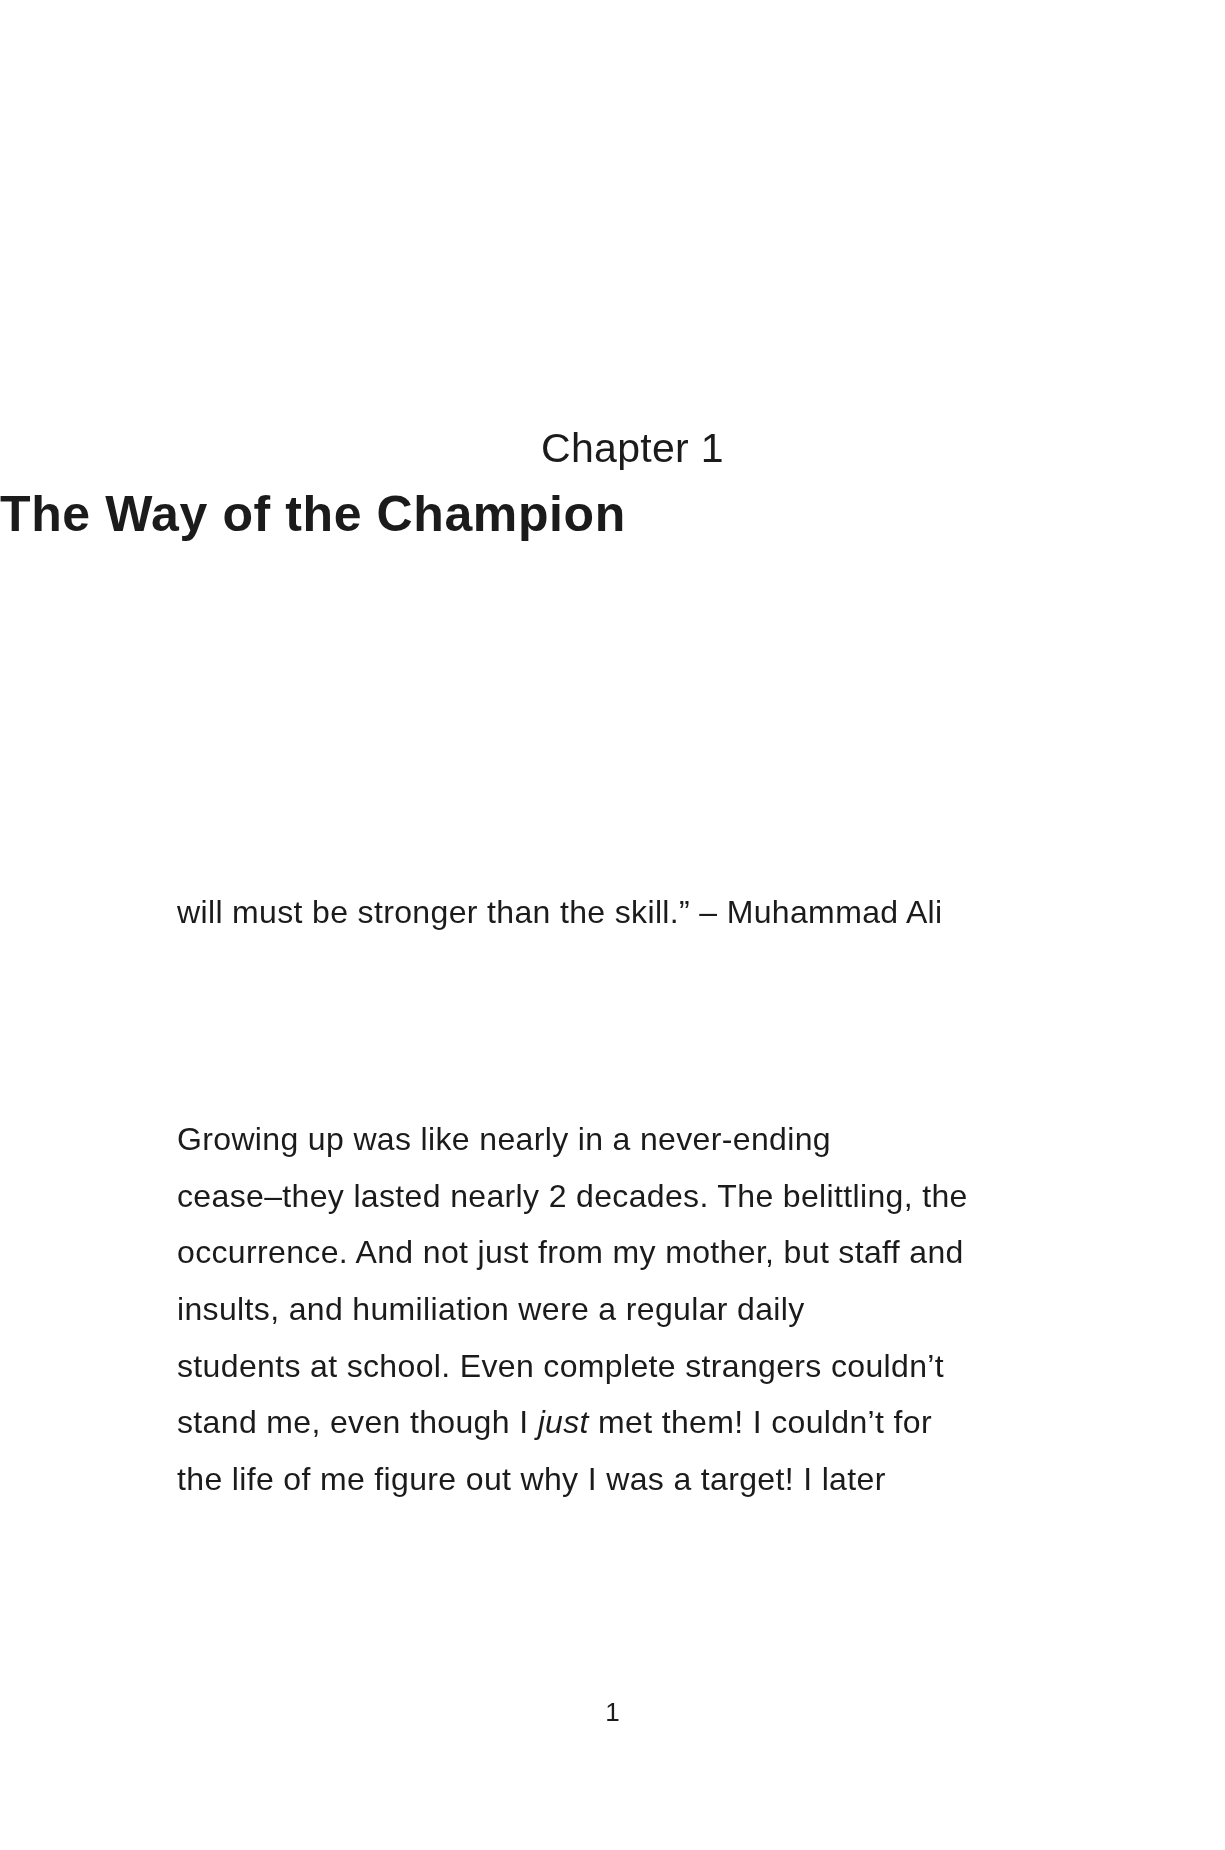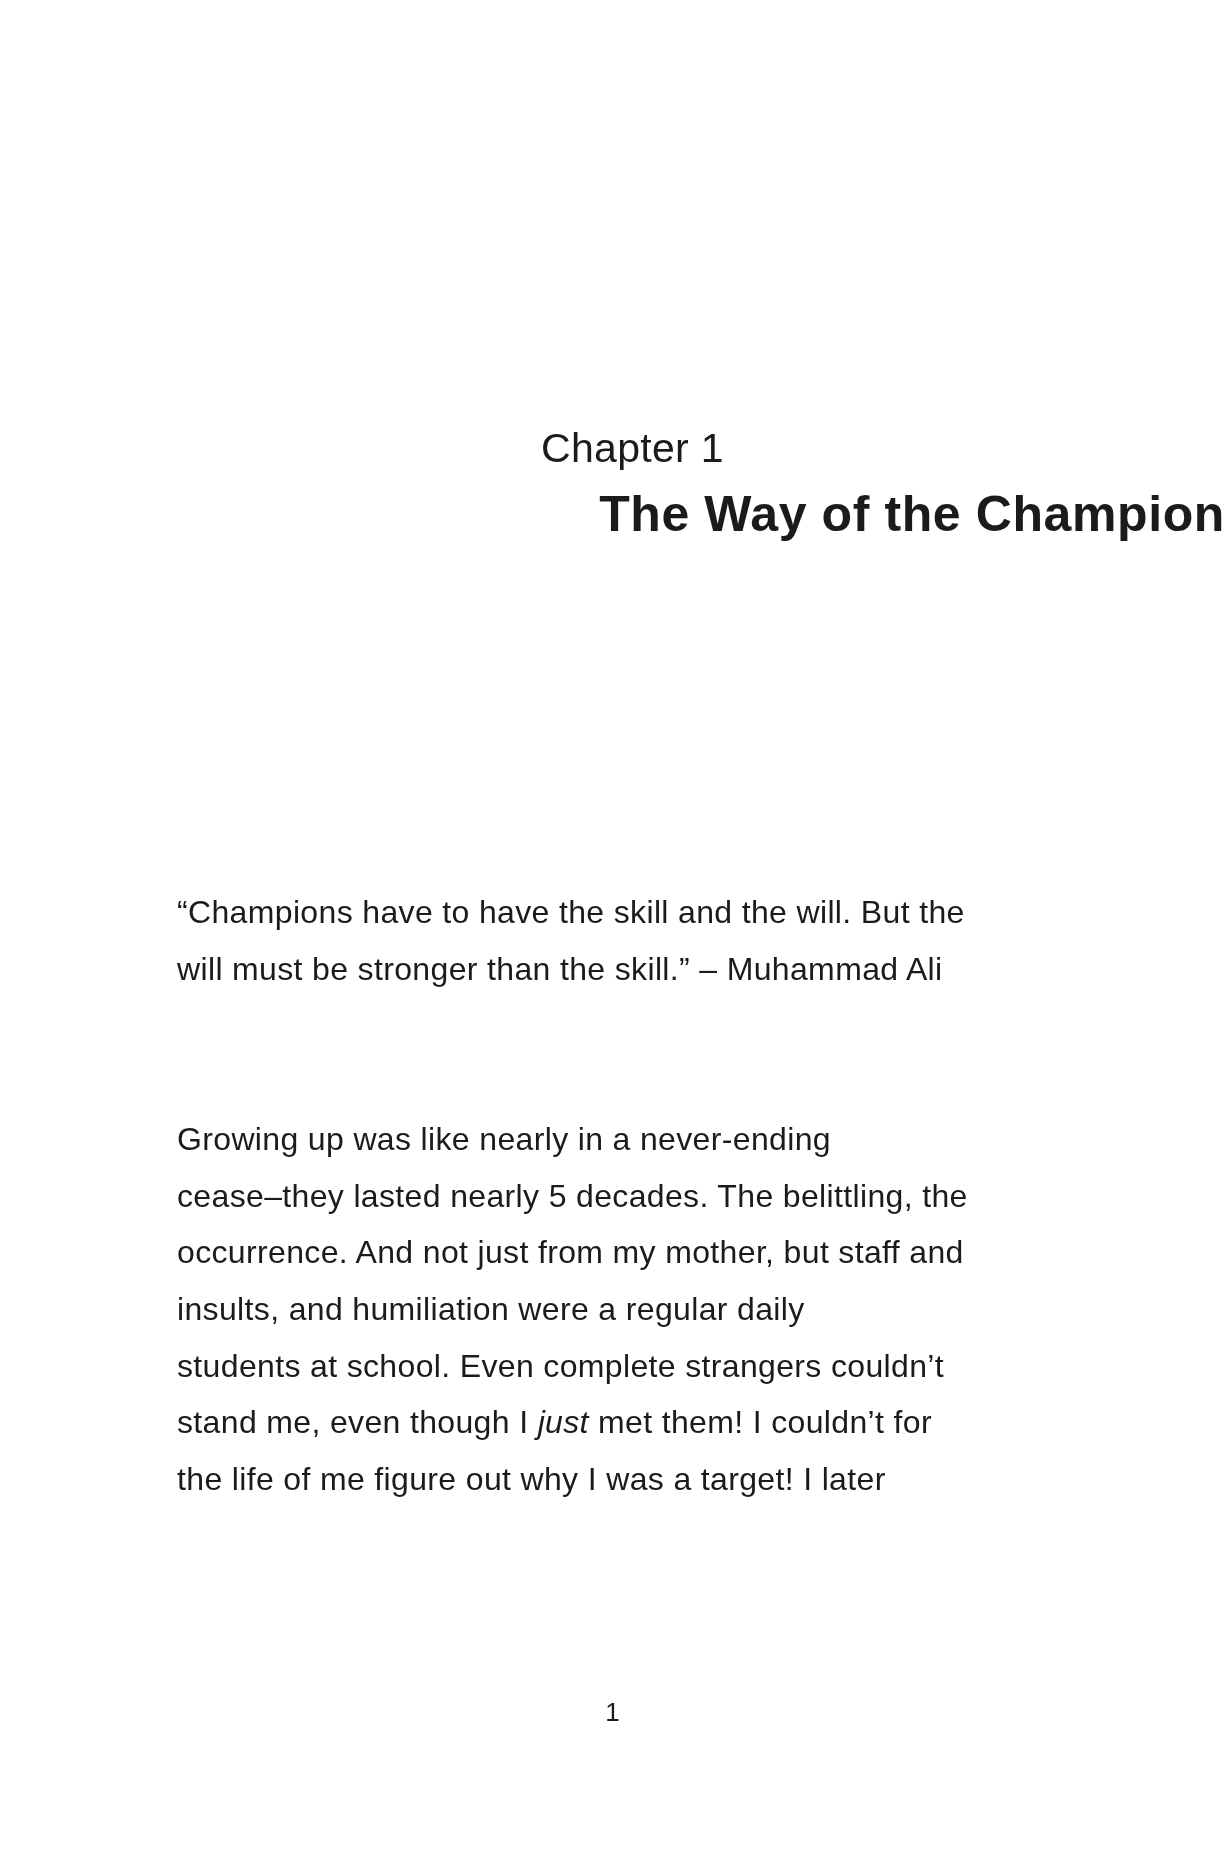--- a/index.html
+++ b/index.html
@@ -33,21 +33,21 @@
       font-weight: 400;
       letter-spacing: 0.3px;
       white-space: nowrap;
       padding-left: 20px;
     }
     .chapter-title {
       position: absolute;
       left: 0;
       width: 1225px;
       top: 489px;
-      text-align: right;
+      text-align: left;
       font-size: 50px;
       line-height: 50px;
       font-weight: 700;
       letter-spacing: 0.6px;
       white-space: nowrap;
     }
     .block {
       position: absolute;
       left: 177px;
       width: 900px;
@@ -75,27 +75,26 @@
   </style>
 </head>
 <body>
 
 <div class="page">
 
   <div class="chapter-label">Chapter 1</div>
   <div class="chapter-title">The Way of the Champion</div>
 
   <div class="block quote">
-    <span class="line">“Champions have to have the skill and the will. But the</span>
     <span class="line">will must be stronger than the skill.” – Muhammad Ali</span>
   </div>
 
   <div class="block body-text">
     <span class="line">Growing up was like nearly in a never-ending</span>
-    <span class="line">cease–they lasted nearly 5 decades. The belittling, the</span>
+    <span class="line">cease–they lasted nearly 2 decades. The belittling, the</span>
     <span class="line">occurrence. And not just from my mother, but staff and</span>
     <span class="line">insults, and humiliation were a regular daily</span>
     <span class="line">students at school. Even complete strangers couldn’t</span>
     <span class="line"><span>stand me, even though I </span><em>just</em><span> met them! I couldn’t for</span></span>
     <span class="line">the life of me figure out why I was a target! I later</span>
   </div>
 
   <div class="page-number">1</div>
 
 </div>

